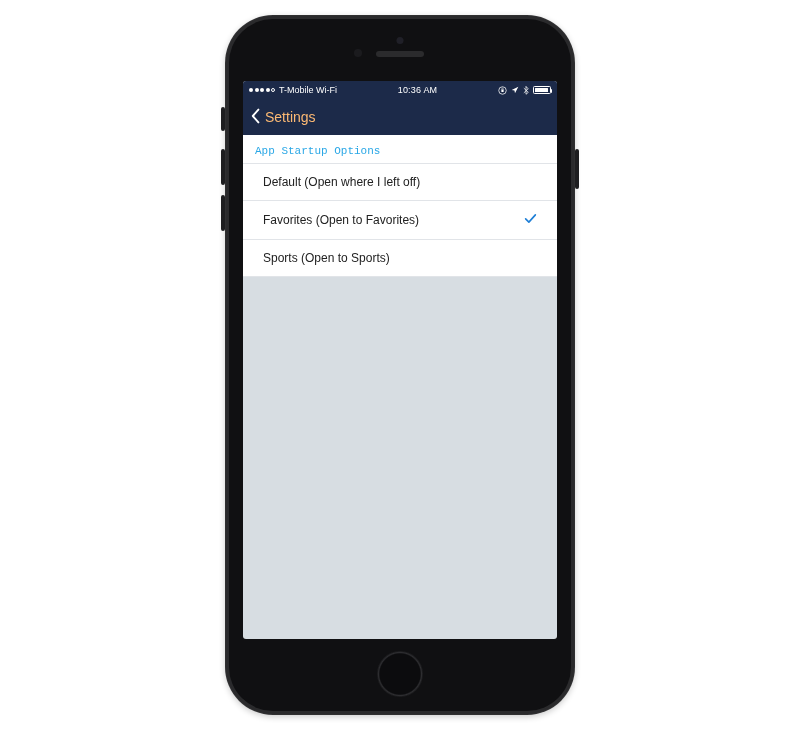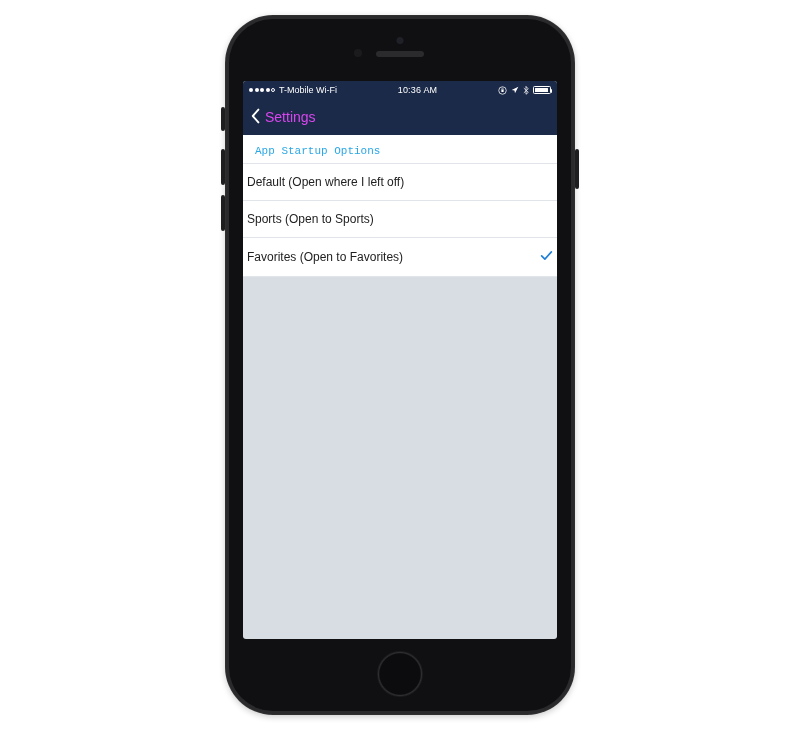--- a/index.html
+++ b/index.html
@@ -125,40 +125,40 @@
     .battery .fill {
       position: absolute;
       left: 0.8px; top: 0.8px; bottom: 0.8px;
       width: 85%;
       background: #fff;
       border-radius: 0.5px;
     }
     .nav-bar {
       height: 36px;
       background: #1c2a49;
-      color: #d946ef;
+      color: #fdba74;
       display: flex;
       align-items: center;
       padding: 0 6px;
       font-size: 14px;
     }
     .back-chevron { margin-right: 2px; }
     .section-header {
       background: #fff;
       color: #2aa7e6;
       font-size: 11px;
       padding: 10px 12px 6px 12px;
       border-bottom: 0.5px solid #e1e4e8;
       font-family: Liberation Mono, monospace;
     }
     .row {
       background: #fff;
       color: #222;
       font-size: 12px;
-      padding: 11px 4px;
+      padding: 11px 20px;
       border-bottom: 0.5px solid #e1e4e8;
       display: flex;
       align-items: center;
       justify-content: space-between;
     }
     .checkmark { color: #1f7fd6; }
   </style>
 </head>
 <body>
 
@@ -220,27 +220,27 @@
         <span>Settings</span>
       </div>
 
       <div class="section-header">App Startup Options</div>
 
       <div class="row">
         <span>Default (Open where I left off)</span>
       </div>
 
       <div class="row">
-        <span>Sports (Open to Sports)</span>
-      </div>
-
-      <div class="row">
         <span>Favorites (Open to Favorites)</span>
         <span class="checkmark">
           <svg width="13" height="13" viewBox="0 0 16 16">
               <path d="M2 8.5 L6 12.5 L14 3.5" fill="none" stroke="#1f7fd6" stroke-width="2" stroke-linecap="round" stroke-linejoin="round"></path>
             </svg>
         </span>
       </div>
 
+      <div class="row">
+        <span>Sports (Open to Sports)</span>
+      </div>
+
     </div>
   </div>
 </div>
 
 </body></html>

